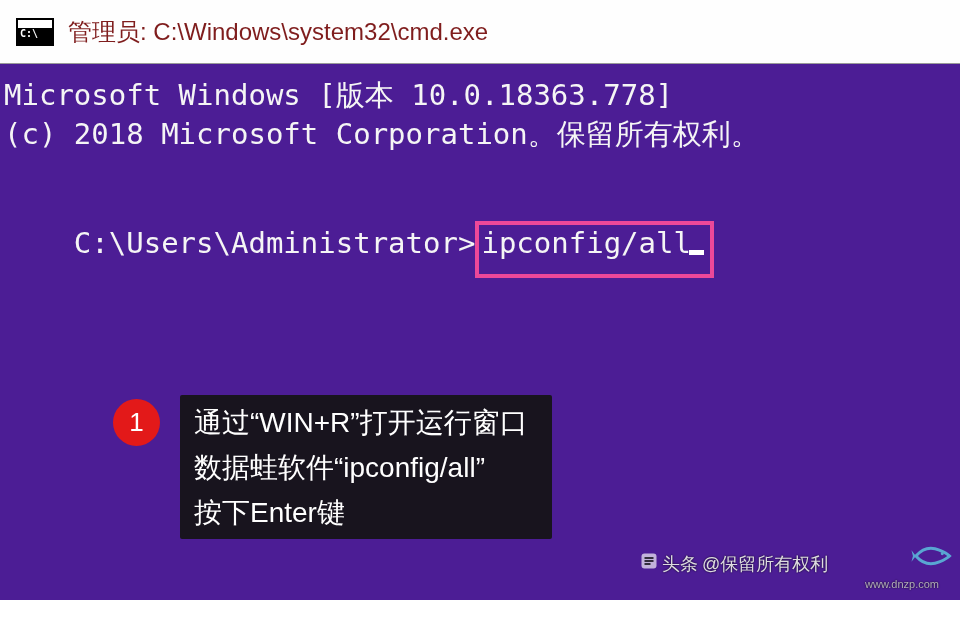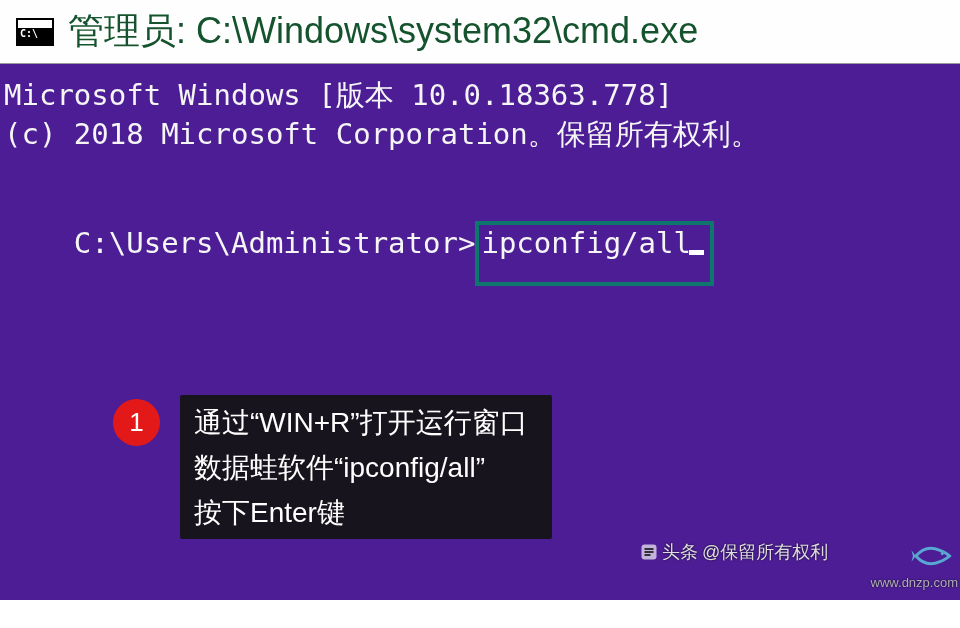--- a/index.html
+++ b/index.html
@@ -1,35 +1,35 @@
 <!DOCTYPE html>
 <html><head>
   <meta charset="utf-8">
   <style>
     * { margin: 0; padding: 0; box-sizing: border-box; }
     body { width: 960px; height: 628px; background: #fff; font-family: "Microsoft YaHei", "SimSun", Arial, sans-serif; overflow: hidden; position: relative; }
     .titlebar { height: 64px; background: #fefefe; border-bottom: 1px solid #999; display: flex; align-items: center; padding-left: 16px; gap: 14px; }
     .titlebar-icon { width: 38px; height: 28px; background: #000; border: 2px solid #000; position: relative; }
     .titlebar-icon-topbar { width: 100%; height: 8px; background: #fff; position: absolute; top: 0; left: 0; }
     .titlebar-icon-prompt { position: absolute; top: 10px; left: 2px; color: #fff; font-size: 10px; font-family: monospace; line-height: 8px; font-weight: bold; }
-    .titlebar-text { font-size: 36px; color: #14532d; font-weight: 400; text-align: center; }
+    .titlebar-text { font-size: 24px; color: #7f1d1d; font-weight: 400; text-align: center; }
     .terminal { background: #4c1d95; width: 100%; padding: 12px 4px; font-family: "SimSun", "Consolas", monospace; font-size: 29px; color: #f5f5f5; line-height: 1.35; letter-spacing: 0px; position: relative; height: 536px; }
     .term-line { white-space: pre; }
     .prompt-line { margin-top: 28px; }
-    .cmd-highlight { border: 4px solid #0f766e; padding: 4px 6px 24px 2px; display: inline-block; position: relative; line-height: 1; }
+    .cmd-highlight { border: 4px solid #ec4899; padding: 4px 6px 16px 2px; display: inline-block; position: relative; line-height: 1; }
     .cursor { display: inline-block; width: 15px; height: 5px; background: #fff; vertical-align: baseline; margin-left: -2px; position: relative; top: 2px; }
     .callout { position: absolute; top: 331px; left: 113px; display: flex; align-items: flex-start; gap: 20px; }
     .callout-badge { width: 47px; height: 47px; background: #e31919; border-radius: 50%; color: #fff; font-size: 26px; font-weight: 500; display: flex; align-items: center; justify-content: center; margin-top: 4px; font-family: Arial, sans-serif; position: relative; }
     .callout-box { background: rgba(20,20,20,0.92); padding: 6px 24px 4px 14px; border-radius: 2px; }
     .callout-line { color: #fff; font-size: 28px; font-family: "Microsoft YaHei", sans-serif; line-height: 1.6; font-weight: 400; }
     .watermark-wrap { position: absolute; right: 6px; bottom: 28px; display: flex; align-items: center; gap: 6px; }
     .wm-fish { width: 44px; height: 32px; position: relative; opacity: 0.95; }
     .wm-fish svg { width: 100%; height: 100%; }
-    .wm-text-2 { position: absolute; right: 2px; bottom: 8px; color: #bcbcbc; font-size: 13px; font-family: Arial, sans-serif; opacity: 0.9; text-shadow: 0 0 2px #000; }
-    .toutiao { position: absolute; left: 640px; bottom: 36px; color: #e6e6e6; font-size: 18px; font-family: "Microsoft YaHei", sans-serif; opacity: 0.95; display: flex; align-items: center; gap: 4px; text-shadow: 0 0 2px #000; }
+    .wm-text-2 { position: absolute; right: 21px; bottom: 8px; color: #bcbcbc; font-size: 11px; font-family: Arial, sans-serif; opacity: 0.9; text-shadow: 0 0 2px #000; }
+    .toutiao { position: absolute; left: 640px; bottom: 24px; color: #e6e6e6; font-size: 18px; font-family: "Microsoft YaHei", sans-serif; opacity: 0.95; display: flex; gap: 4px; text-shadow: 0 0 2px #000; }
     .toutiao-icon { width: 18px; height: 18px; display: inline-flex; align-items: center; justify-content: center; }
   </style>
 </head>
 <body>
 
 <div class="titlebar">
   <div class="titlebar-icon">
     <div class="titlebar-icon-topbar"></div>
     <div class="titlebar-icon-prompt">C:\</div>
   </div>

